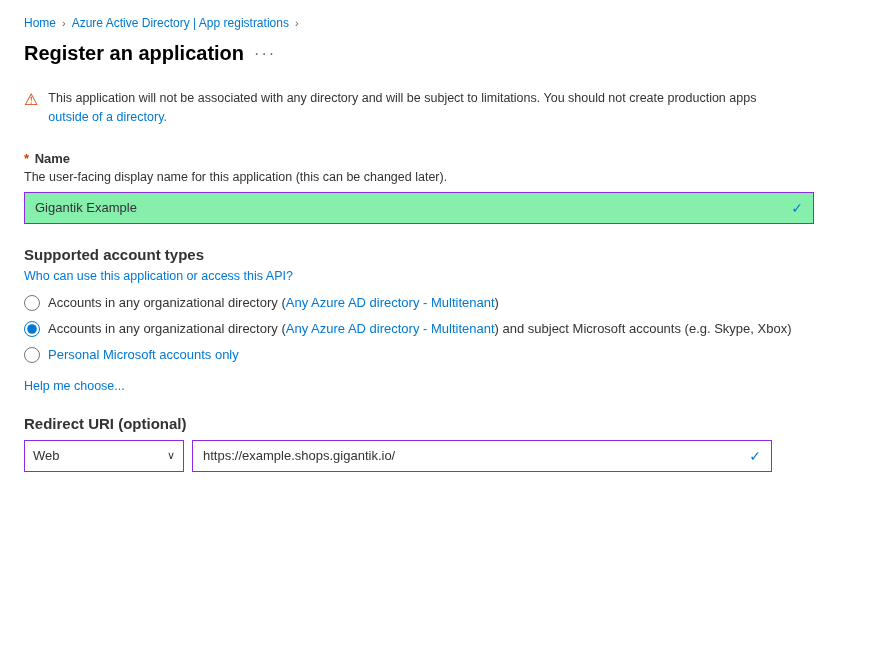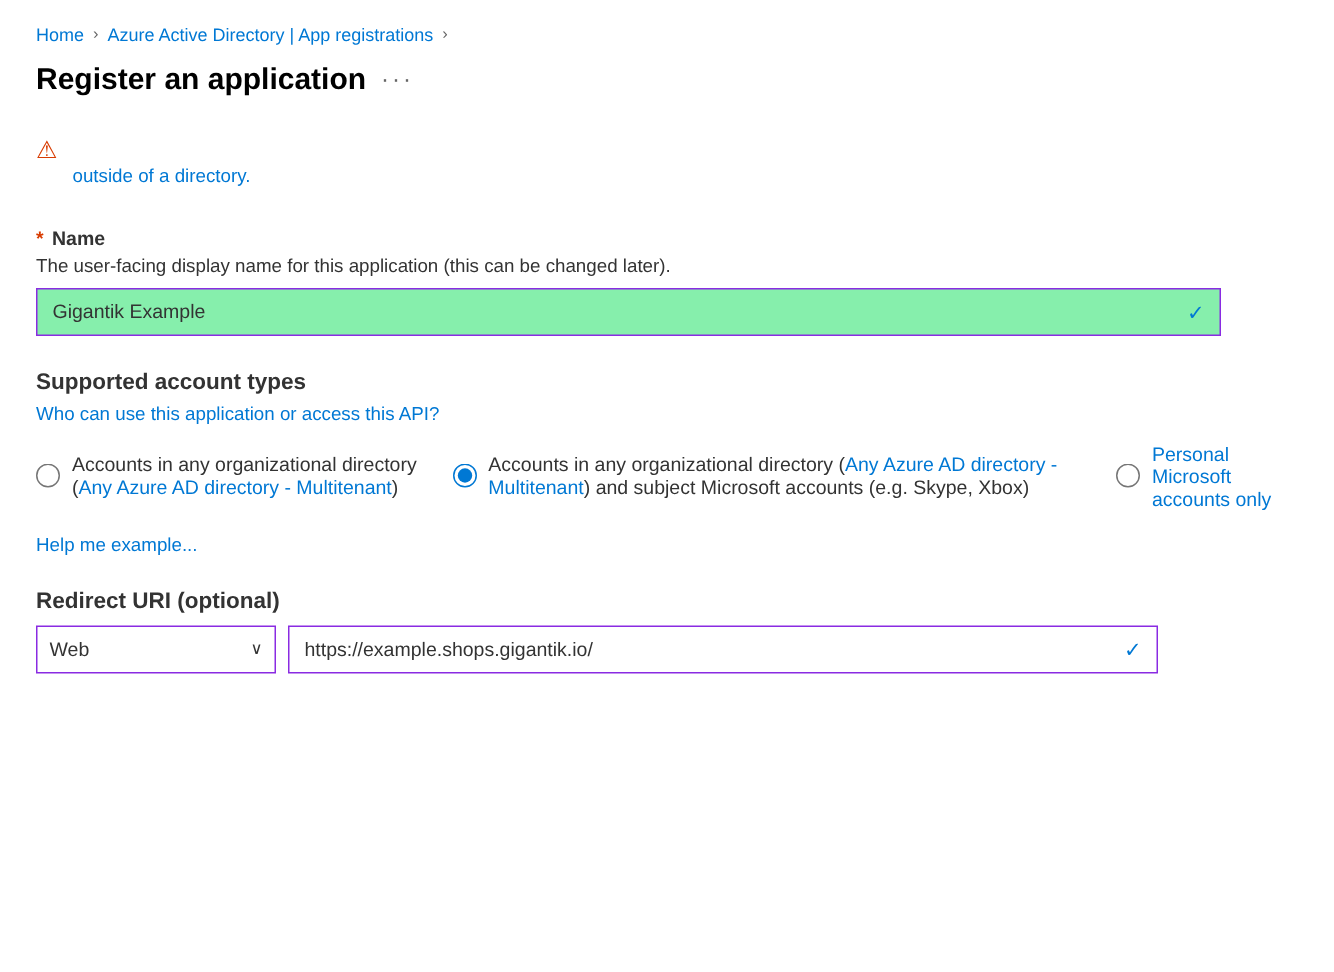--- a/index.html
+++ b/index.html
@@ -120,21 +120,21 @@
       color: #333;
       margin-bottom: 6px;
     }
     .section-sub {
       font-size: 12.5px;
       color: #0078d4;
       margin-bottom: 12px;
     }
     .radio-group {
       display: flex;
-      flex-direction: row;
+      flex-direction: column;
       gap: 10px;
       margin-bottom: 12px;
     }
     .radio-item {
       display: flex;
       align-items: center;
       gap: 8px;
       font-size: 13px;
     }
     .radio-item input[type="radio"] {
@@ -230,21 +230,21 @@
 </div>
 
 <div class="page-title-row">
   <h1 class="page-title">Register an application</h1>
   <span class="more-icon">···</span>
 </div>
 
 <div class="warning-box">
   <span class="warning-icon">⚠</span>
   <div class="warning-text">
-    <br>
+    <span>This application will not be associated with any directory and will be subject to limitations. You should not create production apps</span><br>
     <a>outside of a directory.</a>
   </div>
 </div>
 
 <div class="section">
   <div class="field-label">
     <span class="required-star">*</span>
     <span>Name</span>
   </div>
   <div class="field-description">The user-facing display name for this application (this can be changed later).</div>
@@ -273,21 +273,21 @@
       </label>
     </div>
 
     <div class="radio-item">
       <input type="radio" name="account_type" id="opt3" style="">
       <label for="opt3" class="radio-label">
         <span class="blue-text">Personal Microsoft accounts only</span>
       </label>
     </div>
   </div>
-  <a class="help-link">Help me example...</a>
+  <a class="help-link">Help me choose...</a>
 </div>
 
 <div class="redirect-section">
   <div class="section-heading">Redirect URI (optional)</div>
   <div class="redirect-row">
     <div class="select-box">
       <select>
         <option>Web</option>
         <option>SPA</option>
         <option>Public client/native</option>

